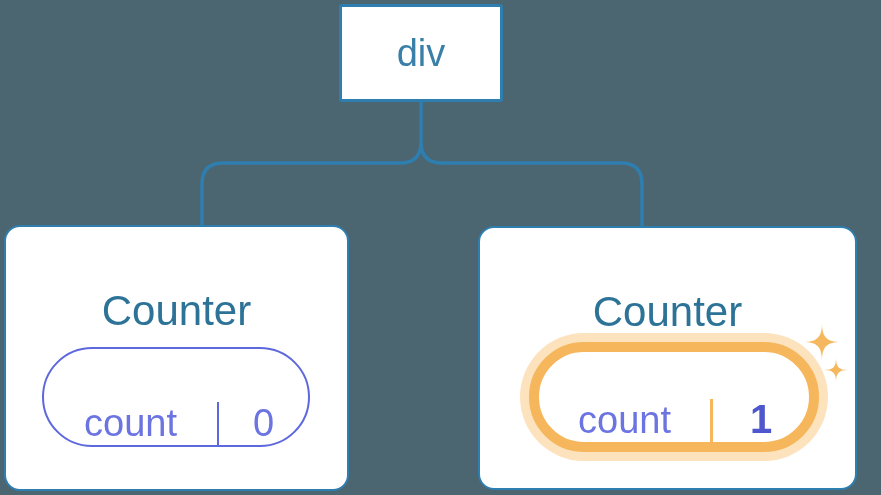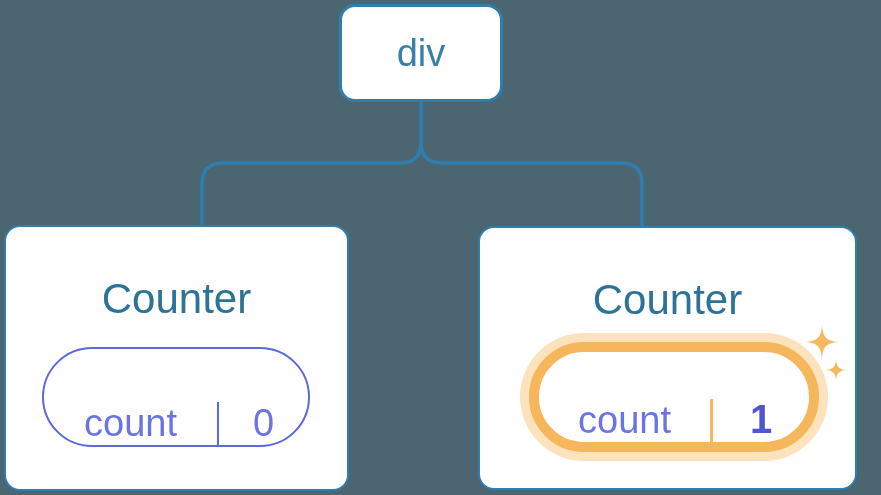--- a/index.html
+++ b/index.html
@@ -31,21 +31,21 @@
   }
   .root-node {
     position: absolute;
     left: 339px;
     top: 4px;
     width: 164px;
     height: 98px;
     box-sizing: border-box;
     background: #ffffff;
     border: 3px solid #2E7EB0;
-    border-radius: 16px;
+    border-radius: 3px;
     display: flex;
     align-items: center;
     justify-content: center;
     font-size: 38px;
     font-weight: 500;
     color: #3A7FA8;
   }
   .card {
     position: absolute;
     box-sizing: border-box;
@@ -53,21 +53,21 @@
     border: 2.5px solid #2E7EB0;
     border-radius: 16px;
   }
   .card-left  { left: 4px;   top: 225px; width: 345px; height: 266px; }
   .card-right { left: 478px; top: 226px; width: 379px; height: 264px; }
   .card-title {
     position: absolute;
     left: 0;
     right: 0;
     top: 48px;
-    margin: 0;
+    margin: 12px;
     text-align: center;
     font-size: 42px;
     font-weight: 500;
     color: #2D7397;
   }
   .pill {
     position: absolute;
     box-sizing: border-box;
     display: flex;
     align-items: flex-end;

